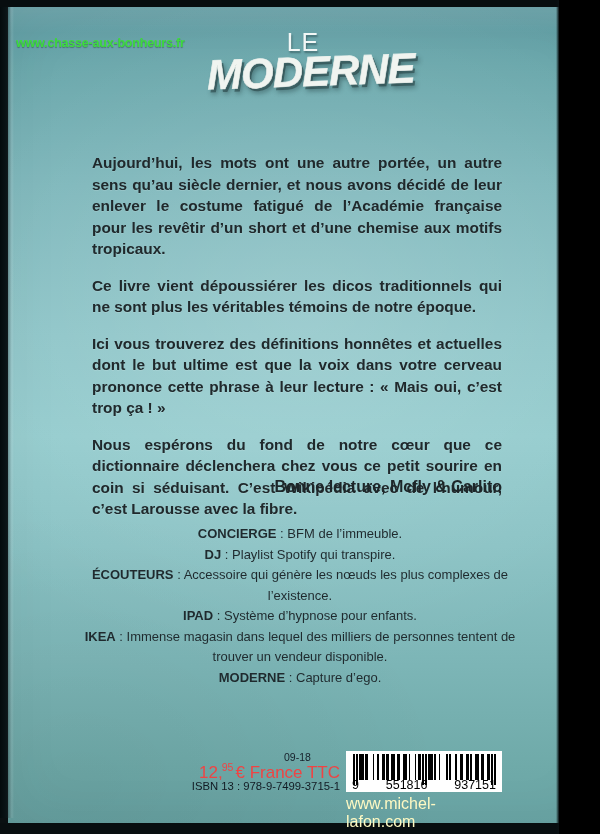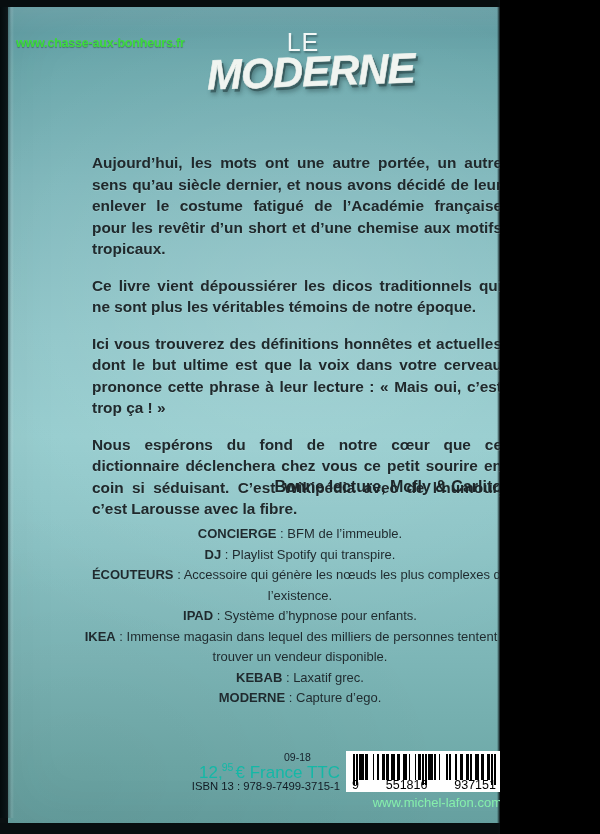--- a/index.html
+++ b/index.html
@@ -6,21 +6,21 @@
     margin: 0;
     padding: 0;
     background: #000;
   }
   body {
     font-family: "Liberation Sans", sans-serif;
   }
 
   .page {
     position: relative;
-    width: 500px;
+    width: 559px;
     height: 834px;
     overflow: hidden;
     background: #0a1012;
   }
 
   
   .cover {
     position: absolute;
     left: 8px;
     top: 6px;
@@ -198,21 +198,21 @@
     color: #16202a;
   }
   .price {
     position: absolute;
     left: 178px;
     top: 761px;
     width: 162px;
     text-align: right;
     font-size: 17px;
     font-weight: 400;
-    color: #14b8a6;
+    color: #ef4444;
     white-space: nowrap;
   }
   .price sup {
     font-size: 10.5px;
     vertical-align: super;
     margin-left: -1px;
   }
   .price .eur { margin-left: 2px; }
   .isbn {
     position: absolute;
@@ -266,24 +266,24 @@
     color: #000;
     letter-spacing: 0px;
   }
   .barcode-digits span { display: block; }
 
   .publisher-url {
     position: absolute;
     left: 346px;
     top: 795px;
     width: 156px;
-    text-align: right;
-    font-size: 13px;
-    font-weight: 400;
-    color: #86efac;
+    text-align: left;
+    font-size: 16px;
+    font-weight: 400;
+    color: #fef9c3;
   }
 
   
   .photo-credit {
     position: absolute;
     left: 552px;
     top: 596px;
     width: 230px;
     font-size: 9.6px;
     font-weight: 700;
@@ -332,23 +332,20 @@
     <div class="def-line">
       <span class="def-term">ÉCOUTEURS</span><span> : </span><span>Accessoire qui génère les nœuds les plus complexes de l’existence.</span>
     </div>
     <div class="def-line">
       <span class="def-term">IPAD</span><span> : </span><span>Système d’hypnose pour enfants.</span>
     </div>
     <div class="def-line">
       <span class="def-term">IKEA</span><span> : </span><span>Immense magasin dans lequel des milliers de personnes tentent de trouver un vendeur disponible.</span>
     </div>
     <div class="def-line">
-      <span class="def-term">KEBAB</span><span> : </span><span>Laxatif grec.</span>
-    </div>
-    <div class="def-line">
       <span class="def-term">MODERNE</span><span> : </span><span>Capture d’ego.</span>
     </div>
   </div>
 
   <div class="datecode">09-18</div>
 
   <div class="price"><span>12,</span><sup>95</sup><span class="eur">€</span> <span>France TTC</span></div>
 
   <div class="isbn">ISBN 13 : 978-9-7499-3715-1</div>
 

